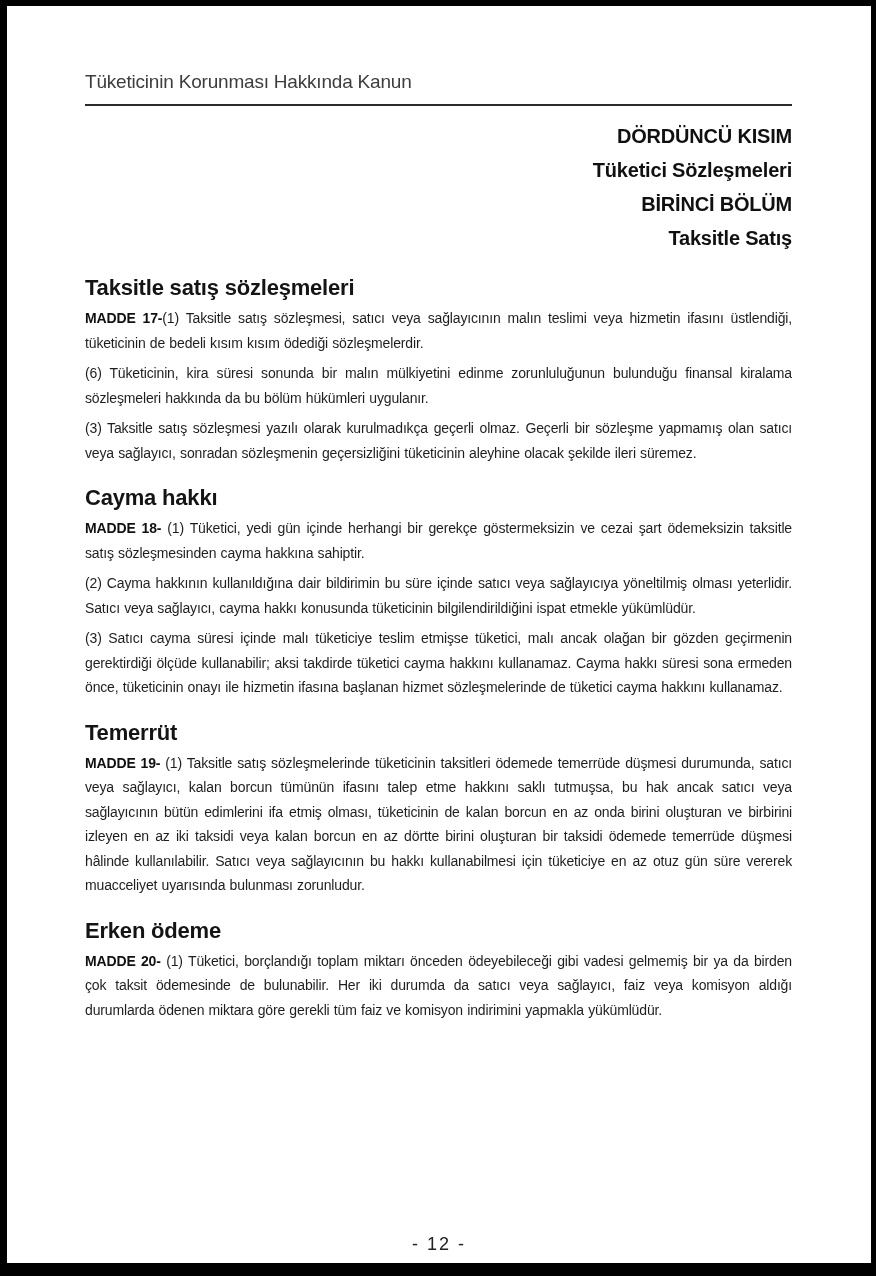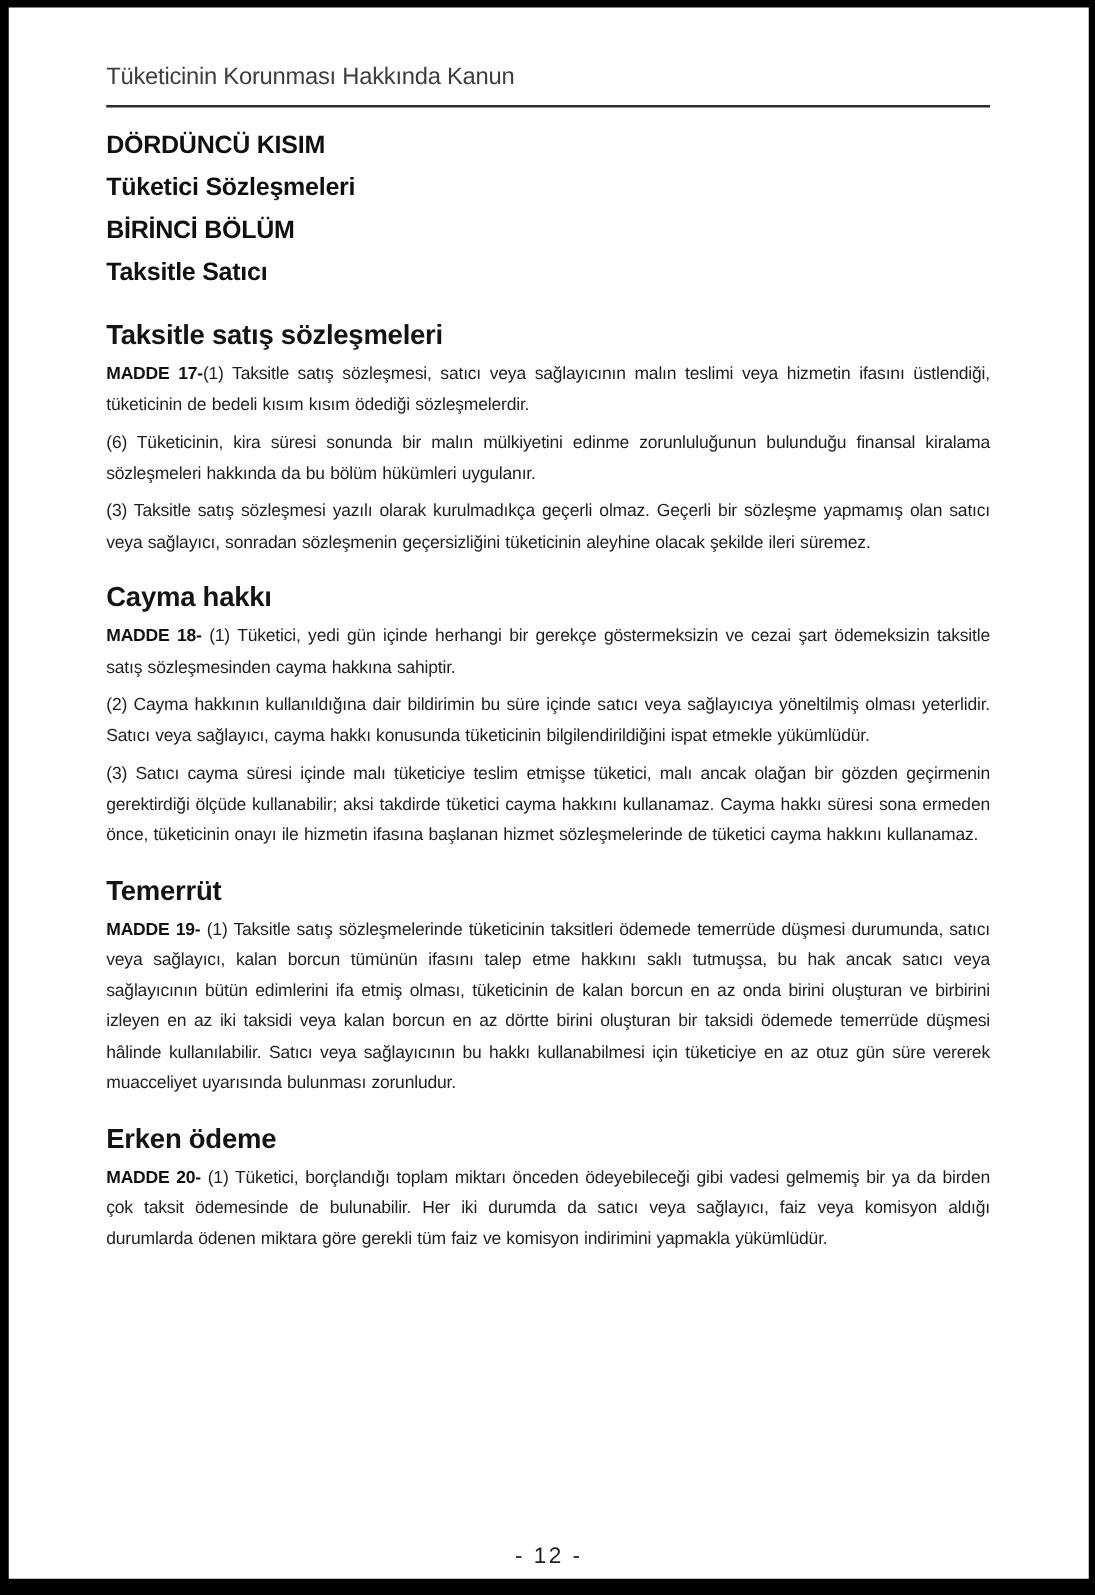--- a/index.html
+++ b/index.html
@@ -19,34 +19,34 @@
     position: absolute;
     top: 6px; left: 7px; right: 5px; bottom: 13px;
     background: #ffffff;
     overflow: hidden;
   }
   .content {
     margin: 0 79px 0 78px;
     color: #1e1e1e;
   }
   .running-header {
-    padding-top: 44px;
+    padding-top: 64px;
     font-size: 19px;
     line-height: 24px;
     color: #3d3d3d;
     letter-spacing: -0.2px;
   }
   .header-rule {
     border: 0;
     border-top: 2px solid #2b2b2b;
     margin: 10px 0 0 0;
   }
   .part-headings {
     margin-top: 13px;
-    text-align: left;
+    text-align: right;
   }
   .part-headings .h {
     font-weight: bold;
     font-size: 20px;
     line-height: 34px;
     color: #101010;
     letter-spacing: -0.2px;
   }
   .section { margin-top: 20px; }
   .section:first-of-type { margin-top: 22px; }
@@ -83,21 +83,21 @@
   <div class="sheet">
     <div class="content">
 
       <div class="running-header">Tüketicinin Korunması Hakkında Kanun</div>
       <hr class="header-rule">
 
       <div class="part-headings">
         <div class="h">DÖRDÜNCÜ KISIM</div>
         <div class="h">Tüketici Sözleşmeleri</div>
         <div class="h">BİRİNCİ BÖLÜM</div>
-        <div class="h">Taksitle Satıcı</div>
+        <div class="h">Taksitle Satış</div>
       </div>
 
       <div class="section">
         <div class="section-title">Taksitle satış sözleşmeleri</div>
         <p><b>MADDE 17-</b><span>(1) Taksitle satış sözleşmesi, satıcı veya sağlayıcının malın teslimi veya hizmetin ifasını üstlendiği, tüketicinin de bedeli kısım kısım ödediği sözleşmelerdir.</span></p>
         <p><span>(6) Tüketicinin, kira süresi sonunda bir malın mülkiyetini edinme zorunluluğunun bulunduğu finansal kiralama sözleşmeleri hakkında da bu bölüm hükümleri uygulanır.</span></p>
         <p><span>(3) Taksitle satış sözleşmesi yazılı olarak kurulmadıkça geçerli olmaz. Geçerli bir sözleşme yapmamış olan satıcı veya sağlayıcı, sonradan sözleşmenin geçersizliğini tüketicinin aleyhine olacak şekilde ileri süremez.</span></p>
       </div>
 
       <div class="section">

